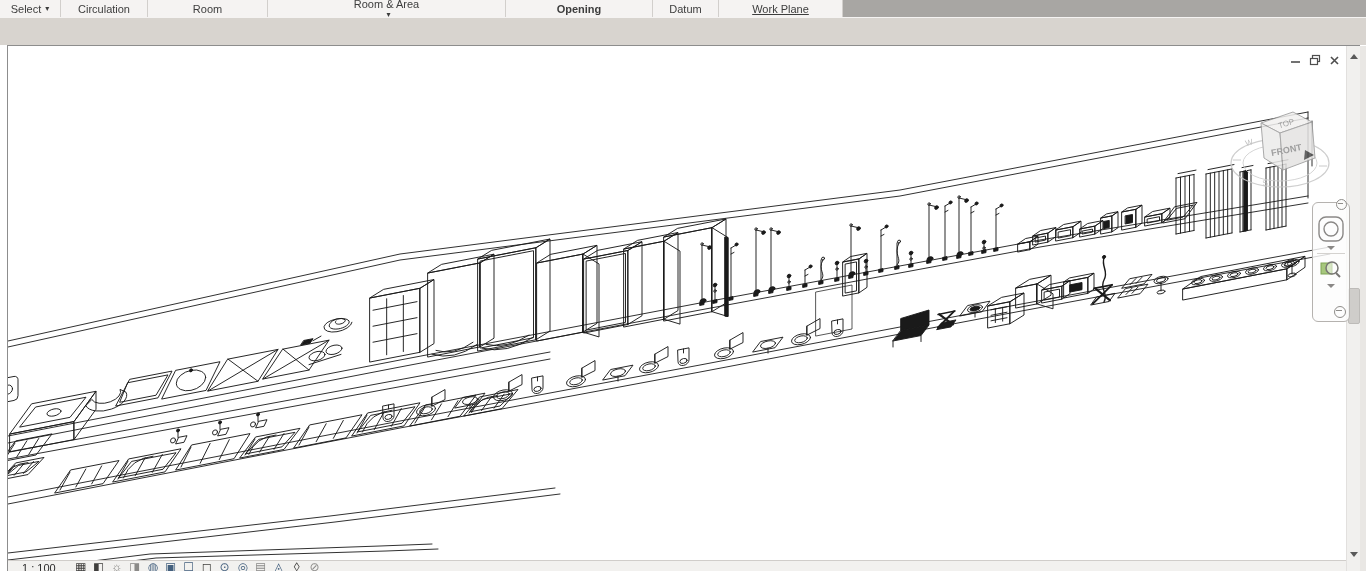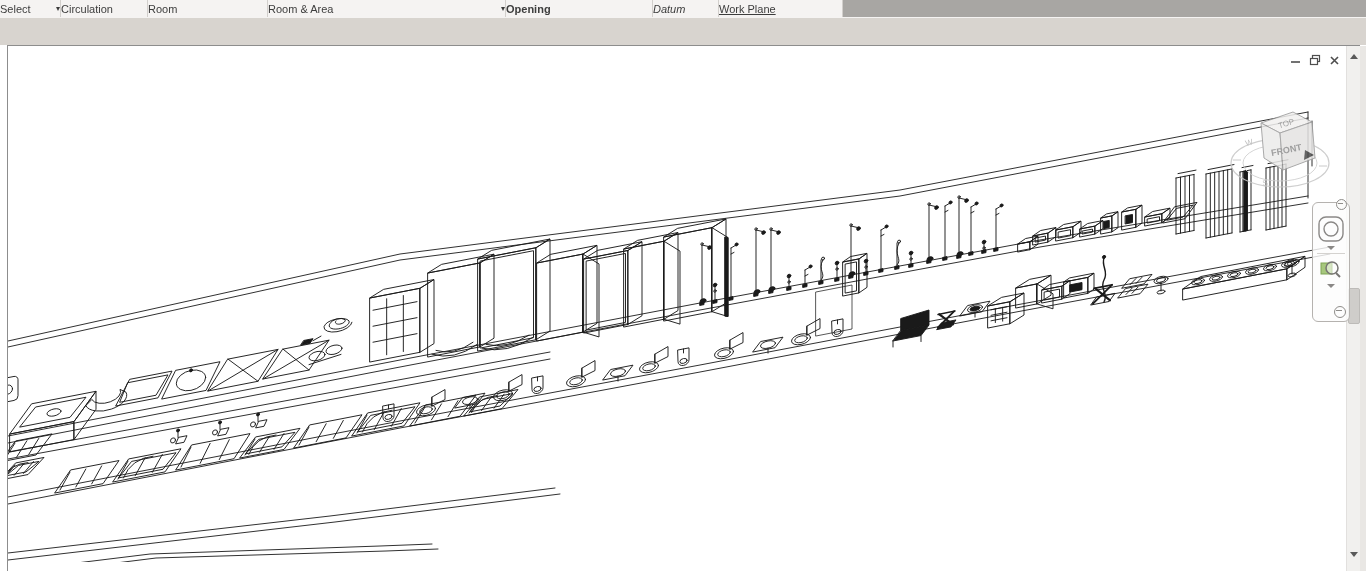--- a/index.html
+++ b/index.html
@@ -2,21 +2,21 @@
 <html><head>
 <meta charset="utf-8">
 <style>
   html,body{margin:0;padding:0;width:1366px;height:571px;overflow:hidden;
     font-family:"Liberation Sans","DejaVu Sans",sans-serif;background:#fff;}
   #app{position:relative;width:1366px;height:571px;}
 
   
   #ribbon{position:absolute;left:0;top:0;width:1366px;height:18px;background:#f5f3f2;
     border-bottom:1px solid #bbb8b5;display:flex;}
-  .rcell{height:17px;display:flex;align-items:center;justify-content:space-between;
+  .rcell{height:17px;display:flex;align-items:center;justify-content:center;
     font-size:11px;color:#3d3d3d;border-right:1px solid #d2cfcc;box-sizing:border-box;
     white-space:nowrap;cursor:default;}
   .rcell .caret{font-size:8px;margin-left:4px;color:#3d3d3d;}
   .rend{height:17px;background:#a8a6a3;flex:1;}
 
   
   #band{position:absolute;left:0;top:18px;width:1366px;height:27px;background:#d8d4cf;}
   #canvas{position:absolute;left:7px;top:45px;width:1353px;height:526px;background:#fff;
     border-left:1px solid #8d8d8d;border-top:1px solid #8d8d8d;box-sizing:border-box;}
   #scene{position:absolute;left:0;top:0;}
@@ -67,28 +67,28 @@
       <div class="rcell" style="width: 61px;">
         <span>Select</span>
         <span class="caret">▾</span>
       </div>
       <div class="rcell" style="width: 87px;">
         <span>Circulation</span>
       </div>
       <div class="rcell" style="width: 120px;">
         <span>Room</span>
       </div>
-      <div class="rcell" style="width: 238px;">
+      <div class="rcell" style="width: 238px; flex-direction: column;">
         <span>Room &amp; Area</span>
         <span class="caret">▾</span>
       </div>
       <div class="rcell" style="width: 147px; font-weight: bold;">
         <span>Opening</span>
       </div>
-      <div class="rcell" style="width: 66px; font-style: italic;">
+      <div class="rcell" style="width: 66px;">
         <span>Datum</span>
       </div>
       <div class="rcell" style="width: 124px; text-decoration: underline;">
         <span>Work Plane</span>
       </div>
       <div class="rend"></div>
     </div>
 
   <div id="band"></div>
 
@@ -748,14 +748,33 @@
       <rect x="3" y="6" width="11" height="11" fill="#a6c77c" stroke="#7fa354" stroke-width="1"></rect>
       <circle cx="14" cy="11" r="6" fill="rgba(255,255,255,.55)" stroke="#777573" stroke-width="1.5"></circle>
       <line x1="18" y1="16" x2="22" y2="20" stroke="#777573" stroke-width="2"></line>
     </svg>
     <div class="navcaret"></div>
     <div id="navbot">
         <i></i>
       </div>
   </div>
 
+  <div id="vcbar">
+    <div id="vcscale">1 : 100</div>
+    <div id="vcicons">
+        <div class="vcicon" style="color: rgb(63, 62, 60);">▦</div>
+        <div class="vcicon" style="color: rgb(63, 62, 60);">◧</div>
+        <div class="vcicon" style="color: rgb(139, 138, 136);">☼</div>
+        <div class="vcicon" style="color: rgb(139, 138, 136);">◨</div>
+        <div class="vcicon" style="color: rgb(68, 96, 126);">◍</div>
+        <div class="vcicon" style="color: rgb(68, 96, 126);">▣</div>
+        <div class="vcicon" style="color: rgb(68, 96, 126);">☐</div>
+        <div class="vcicon" style="color: rgb(63, 62, 60);">◻</div>
+        <div class="vcicon" style="color: rgb(68, 96, 126);">⊙</div>
+        <div class="vcicon" style="color: rgb(68, 96, 126);">◎</div>
+        <div class="vcicon" style="color: rgb(139, 138, 136);">▤</div>
+        <div class="vcicon" style="color: rgb(68, 96, 126);">◬</div>
+        <div class="vcicon" style="color: rgb(63, 62, 60);">◊</div>
+        <div class="vcicon" style="color: rgb(139, 138, 136);">⊘</div>
+      </div>
+  </div>
 
 </div>
 
 </body></html>

